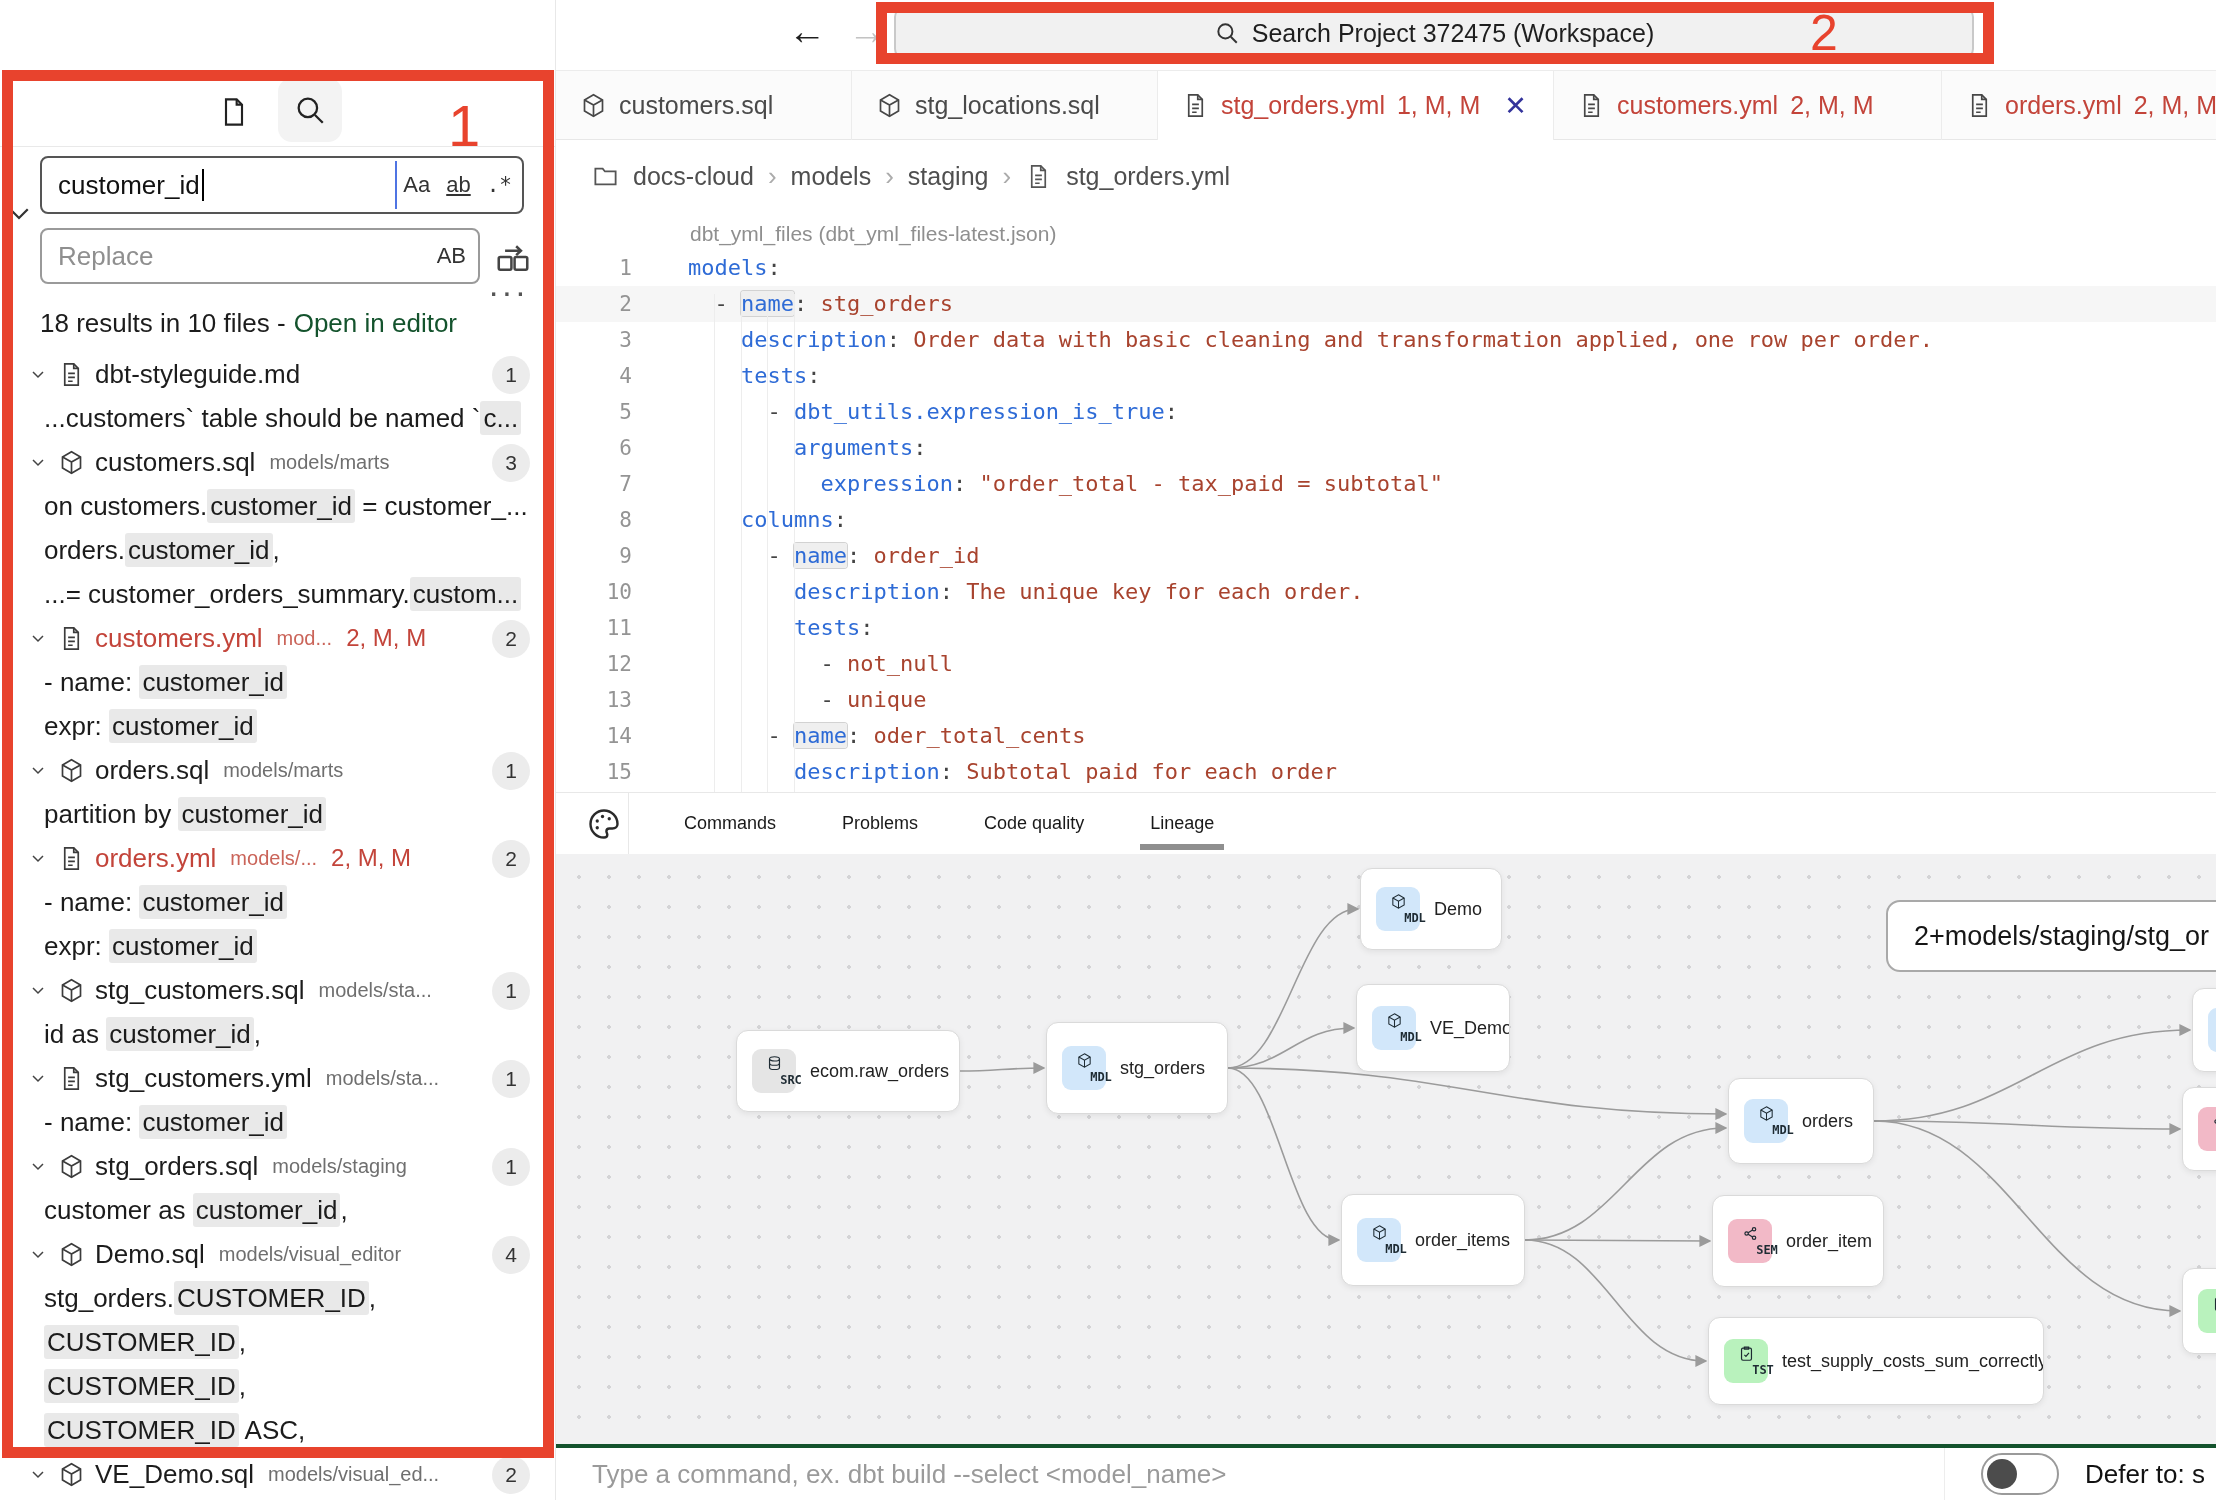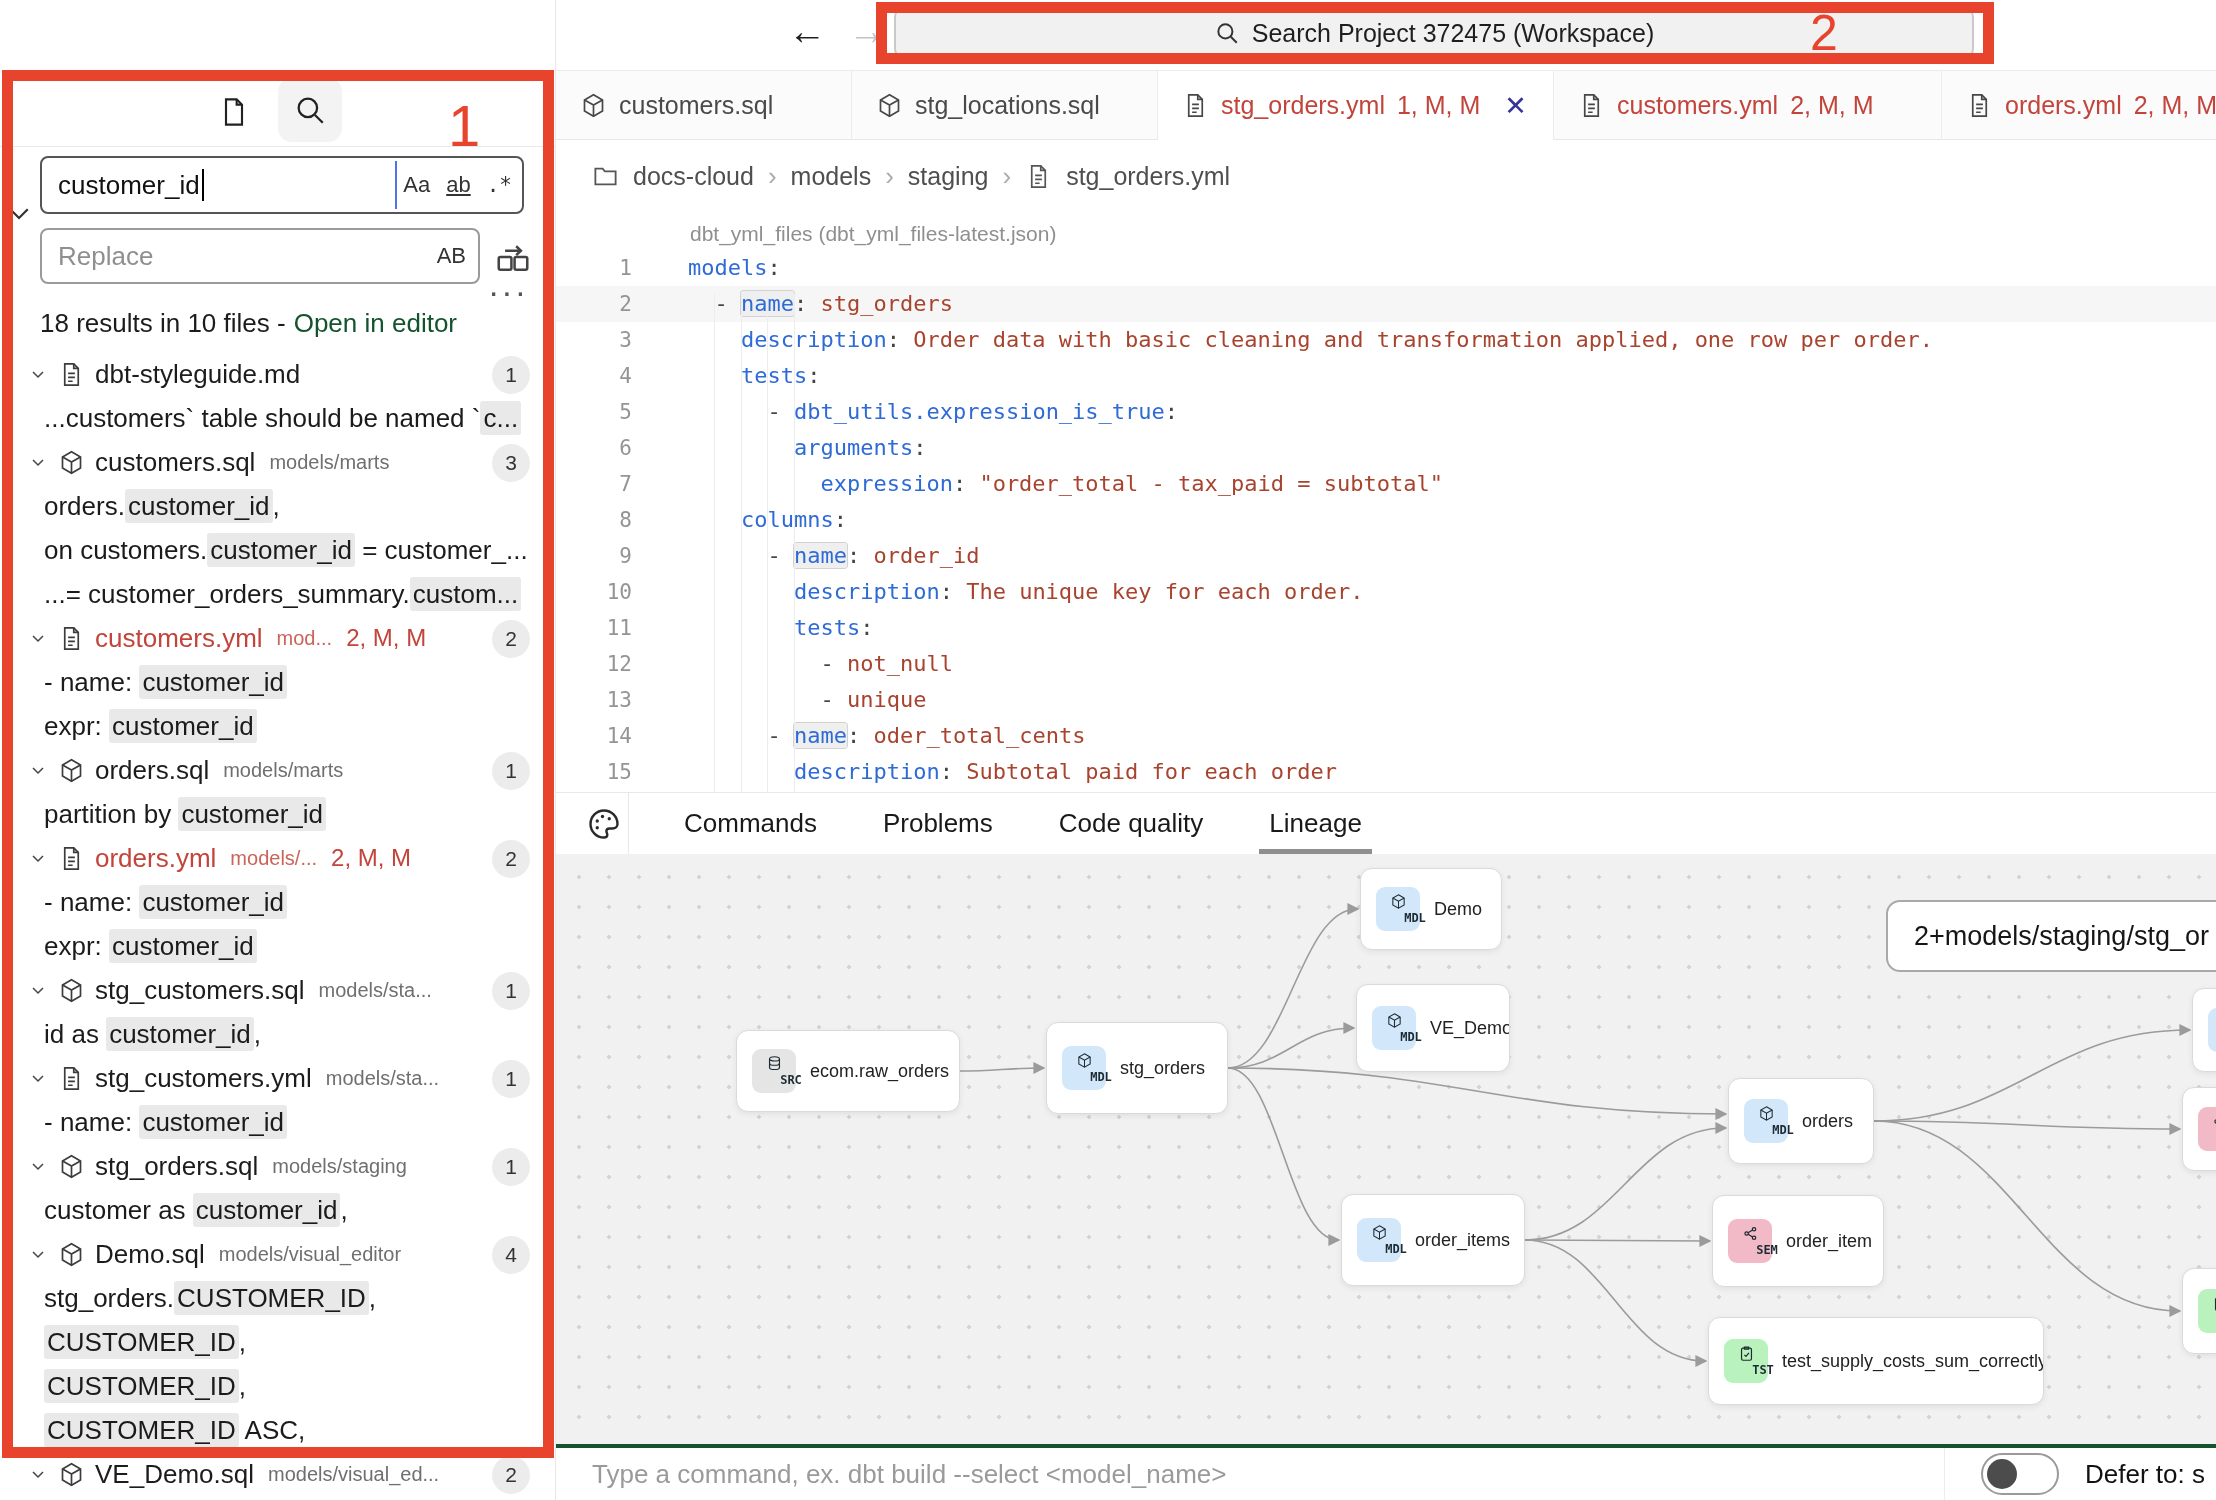--- a/index.html
+++ b/index.html
@@ -96,21 +96,21 @@
   .tk-p { color:#444; }
   .tk-dash { color:#444; }
   .tk-keybox { color:#2e6bd6; background:#efefef; box-shadow:0 0 0 1px #d2d2d2; border-radius:3px; }
 
   
   .panelbar { position:absolute; left:556px; top:792px; width:1660px; height:62px; background:#fff;
               border-top:1px solid #e8e8e8; display:flex; align-items:center; }
   .palette { position:absolute; left:30px; width:36px; height:36px; color:#2a2a2a; }
   .pdiv { position:absolute; left:72px; top:0; bottom:0; width:1px; background:#e8e8e8; }
   .ptabs { display:flex; gap:66px; margin-left:128px; }
-  .ptab { position:relative; font-size:26px; color:#191919; cursor:pointer; }
+  .ptab { position:relative; font-size:18px; color:#191919; cursor:pointer; }
   .ptab.active::after { content:''; position:absolute; left:-10px; right:-10px; bottom:-16px; height:6px; background:#8f8f8f; }
 
   
   .canvas { position:absolute; left:556px; top:854px; width:1660px; height:590px; overflow:hidden;
             background-color:#f1f1f2;
             background-image:radial-gradient(circle,#d4d4d6 1.6px,transparent 1.9px);
             background-size:30px 30px; background-position:8px 8px; }
   .edges { position:absolute; left:0; top:0; }
   .node { position:absolute; background:#fff; border:1.5px solid #dadada; border-radius:12px;
           box-shadow:0 2px 6px rgba(0,0,0,0.07); display:flex; align-items:center; gap:14px;
@@ -249,22 +249,22 @@
           <span class="ficon">
             <svg viewBox="0 0 24 24" fill="none" stroke="currentColor" stroke-width="1.5">
               <path d="M12 2.5l8 4.6v9.8l-8 4.6-8-4.6V7.1z"></path>
               <path d="M4 7.1l8 4.5 8-4.5M12 11.6V21.5"></path>
             </svg>
           </span>
           <span class="fname">customers.sql</span>
           <span class="fpath">models/marts</span>
           <span class="pill">3</span>
         </div>
+        <div class="mrow"><span>on customers.</span><span class="hit">customer_id</span><span> = customer_...</span></div>
         <div class="mrow"><span>orders.</span><span class="hit">customer_id</span><span>,</span></div>
-        <div class="mrow"><span>on customers.</span><span class="hit">customer_id</span><span> = customer_...</span></div>
         <div class="mrow"><span>...= customer_orders_summary.</span><span class="hit">custom...</span></div>
         <div class="rrow mod">
           <span class="chev">
             <svg viewBox="0 0 24 24" fill="none" stroke="currentColor" stroke-width="1.8">
               <path d="M6 9.5l6 6 6-6"></path>
             </svg>
           </span>
           <span class="ficon">
             <svg viewBox="0 0 24 24" fill="none" stroke="currentColor" stroke-width="1.5">
               <path d="M6 2.5h8l4 4v15H6z"></path>

